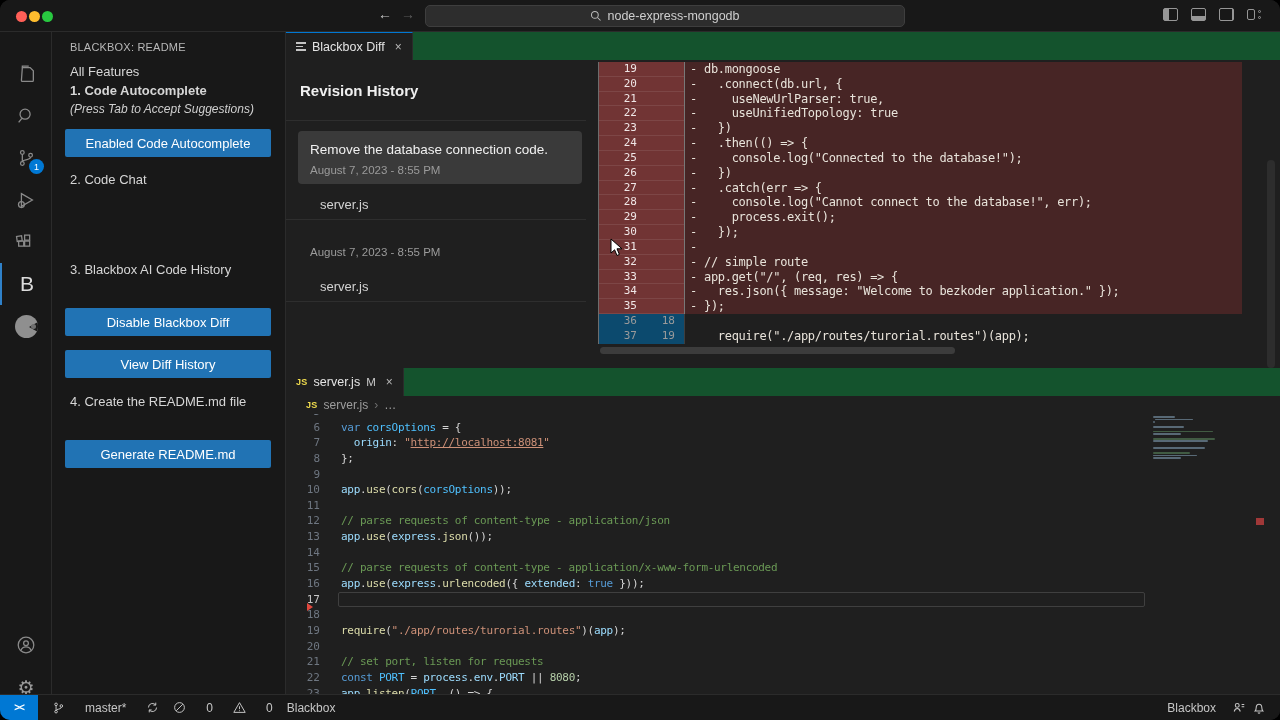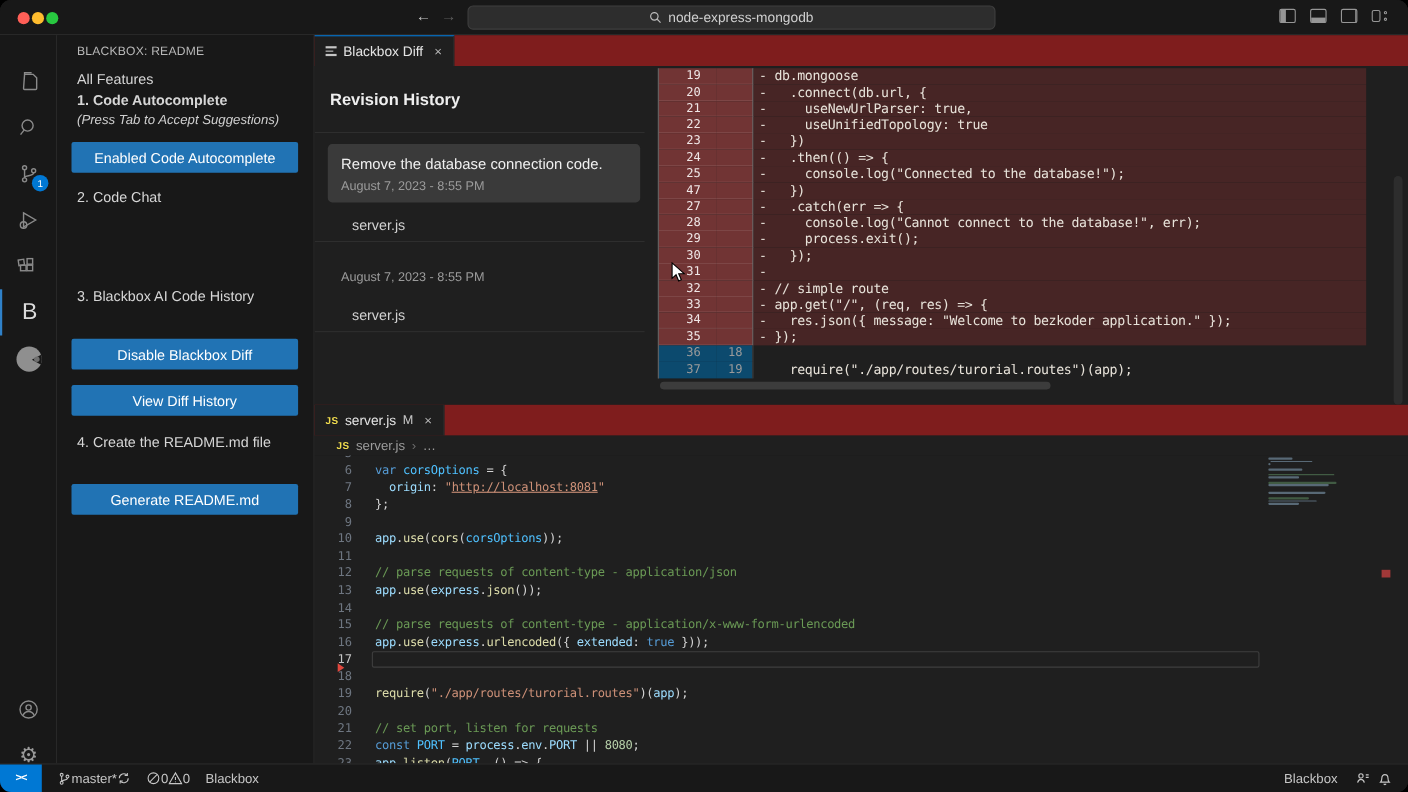--- a/index.html
+++ b/index.html
@@ -42,21 +42,21 @@
 
   
   .sidebar{position:absolute;left:52px;top:32px;width:234px;height:662px;background:#181818;border-right:1px solid #2b2b2b;font-size:13px;color:#d6d6d6;}
   .sb-header{position:absolute;left:18px;top:9px;font-size:11px;color:#b8b8b8;letter-spacing:.2px;}
   .sb-text{position:absolute;left:18px;white-space:nowrap;}
   .sb-hint{font-style:italic;font-size:12px;color:#cfcfcf;}
   .sb-btn{position:absolute;left:13px;width:206px;height:28px;background:#2173b4;color:#ffffff;border:none;border-radius:2px;
           font-size:13px;font-family:"Liberation Sans",sans-serif;display:flex;align-items:center;justify-content:center;cursor:pointer;}
 
   
-  .tabbar{position:absolute;left:286px;width:994px;height:28px;background:#7f1d1d;display:flex;}
+  .tabbar{position:absolute;left:286px;width:994px;height:28px;background:#14532d;display:flex;}
   .tabbar.one{top:32px;}
   .tabbar.two{top:368px;}
   .tab{height:28px;padding:0 10px;display:flex;align-items:center;gap:6px;background:#1f1f1f;border-right:1px solid #2b2b2b;font-size:12.5px;color:#e4e4e4;}
   .tab.topline{border-top:1px solid #0078d4;}
   .tab .close{color:#b8b8b8;font-size:12px;margin-left:4px;}
   .weblines{display:inline-flex;flex-direction:column;gap:2px;}
   .weblines s{display:block;width:10px;height:1.4px;background:#c5c5c5;}
   .weblines s:nth-child(2){width:7px;}
   .js-badge{color:#f0dc4e;font-size:9px;font-weight:bold;letter-spacing:.3px;}
   .m-badge{color:#c9c9c9;font-size:11.5px;}
@@ -112,21 +112,21 @@
   .gut-del{position:absolute;left:21px;width:0;height:0;border-top:4px solid transparent;border-bottom:4px solid transparent;border-left:6px solid #e0473d;}
   .minimap{position:absolute;right:55px;top:0;width:72px;height:54px;}
   .mm-bar{position:relative;height:1.6px;margin-bottom:0.8px;background:#86a6bd;opacity:.55;border-radius:1px;}
   .ovr-red{position:absolute;left:970px;top:104px;width:8px;height:7px;background:#a03838;}
 
   
   .statusbar{position:absolute;left:0;top:694px;width:1280px;height:26px;background:#181818;border-top:1px solid #2b2b2b;
              display:flex;align-items:center;font-size:12px;color:#c6c6c6;}
   .sb-remote{width:38px;height:26px;background:#0078d4;color:#fff;display:flex;align-items:center;justify-content:center;
              font-size:10px;font-weight:bold;letter-spacing:-1px;}
-  .sbl{display:flex;align-items:center;gap:0;margin-left:14px;justify-content:space-between;}
+  .sbl{display:flex;align-items:center;gap:20px;margin-left:14px;justify-content:space-between;}
   .sbl svg, .sbr svg{stroke:#c6c6c6;fill:none;stroke-width:1.2;}
   .sb-spacer{flex:1;}
   .sbr{display:flex;align-items:center;gap:6px;margin-right:14px;}
 </style>
 </head>
 <body>
 
 <div class="window">
 
   <div class="titlebar">
@@ -264,21 +264,21 @@
         </div>
     </div>
     <div class="diffcode">
         <div class="drow del"><span class="gold">19</span><span class="gnew"></span><span class="vsep"></span><span class="dtext"><span class="sign">-</span>db.mongoose</span></div>
         <div class="drow del"><span class="gold">20</span><span class="gnew"></span><span class="vsep"></span><span class="dtext"><span class="sign">-</span>  .connect(db.url, {</span></div>
         <div class="drow del"><span class="gold">21</span><span class="gnew"></span><span class="vsep"></span><span class="dtext"><span class="sign">-</span>    useNewUrlParser: true,</span></div>
         <div class="drow del"><span class="gold">22</span><span class="gnew"></span><span class="vsep"></span><span class="dtext"><span class="sign">-</span>    useUnifiedTopology: true</span></div>
         <div class="drow del"><span class="gold">23</span><span class="gnew"></span><span class="vsep"></span><span class="dtext"><span class="sign">-</span>  })</span></div>
         <div class="drow del"><span class="gold">24</span><span class="gnew"></span><span class="vsep"></span><span class="dtext"><span class="sign">-</span>  .then(() =&gt; {</span></div>
         <div class="drow del"><span class="gold">25</span><span class="gnew"></span><span class="vsep"></span><span class="dtext"><span class="sign">-</span>    console.log("Connected to the database!");</span></div>
-        <div class="drow del"><span class="gold">47</span><span class="gnew"></span><span class="vsep"></span><span class="dtext"><span class="sign">-</span>  })</span></div>
+        <div class="drow del"><span class="gold">26</span><span class="gnew"></span><span class="vsep"></span><span class="dtext"><span class="sign">-</span>  })</span></div>
         <div class="drow del"><span class="gold">27</span><span class="gnew"></span><span class="vsep"></span><span class="dtext"><span class="sign">-</span>  .catch(err =&gt; {</span></div>
         <div class="drow del"><span class="gold">28</span><span class="gnew"></span><span class="vsep"></span><span class="dtext"><span class="sign">-</span>    console.log("Cannot connect to the database!", err);</span></div>
         <div class="drow del"><span class="gold">29</span><span class="gnew"></span><span class="vsep"></span><span class="dtext"><span class="sign">-</span>    process.exit();</span></div>
         <div class="drow del"><span class="gold">30</span><span class="gnew"></span><span class="vsep"></span><span class="dtext"><span class="sign">-</span>  });</span></div>
         <div class="drow del"><span class="gold">31</span><span class="gnew"></span><span class="vsep"></span><span class="dtext"><span class="sign">-</span></span></div>
         <div class="drow del"><span class="gold">32</span><span class="gnew"></span><span class="vsep"></span><span class="dtext"><span class="sign">-</span>// simple route</span></div>
         <div class="drow del"><span class="gold">33</span><span class="gnew"></span><span class="vsep"></span><span class="dtext"><span class="sign">-</span>app.get("/", (req, res) =&gt; {</span></div>
         <div class="drow del"><span class="gold">34</span><span class="gnew"></span><span class="vsep"></span><span class="dtext"><span class="sign">-</span>  res.json({ message: "Welcome to bezkoder application." });</span></div>
         <div class="drow del"><span class="gold">35</span><span class="gnew"></span><span class="vsep"></span><span class="dtext"><span class="sign">-</span>});</span></div>
         <div class="drow keep"><span class="gold">36</span><span class="gnew">18</span><span class="vsep"></span><span class="dtext"><span class="sign"></span></span></div>

